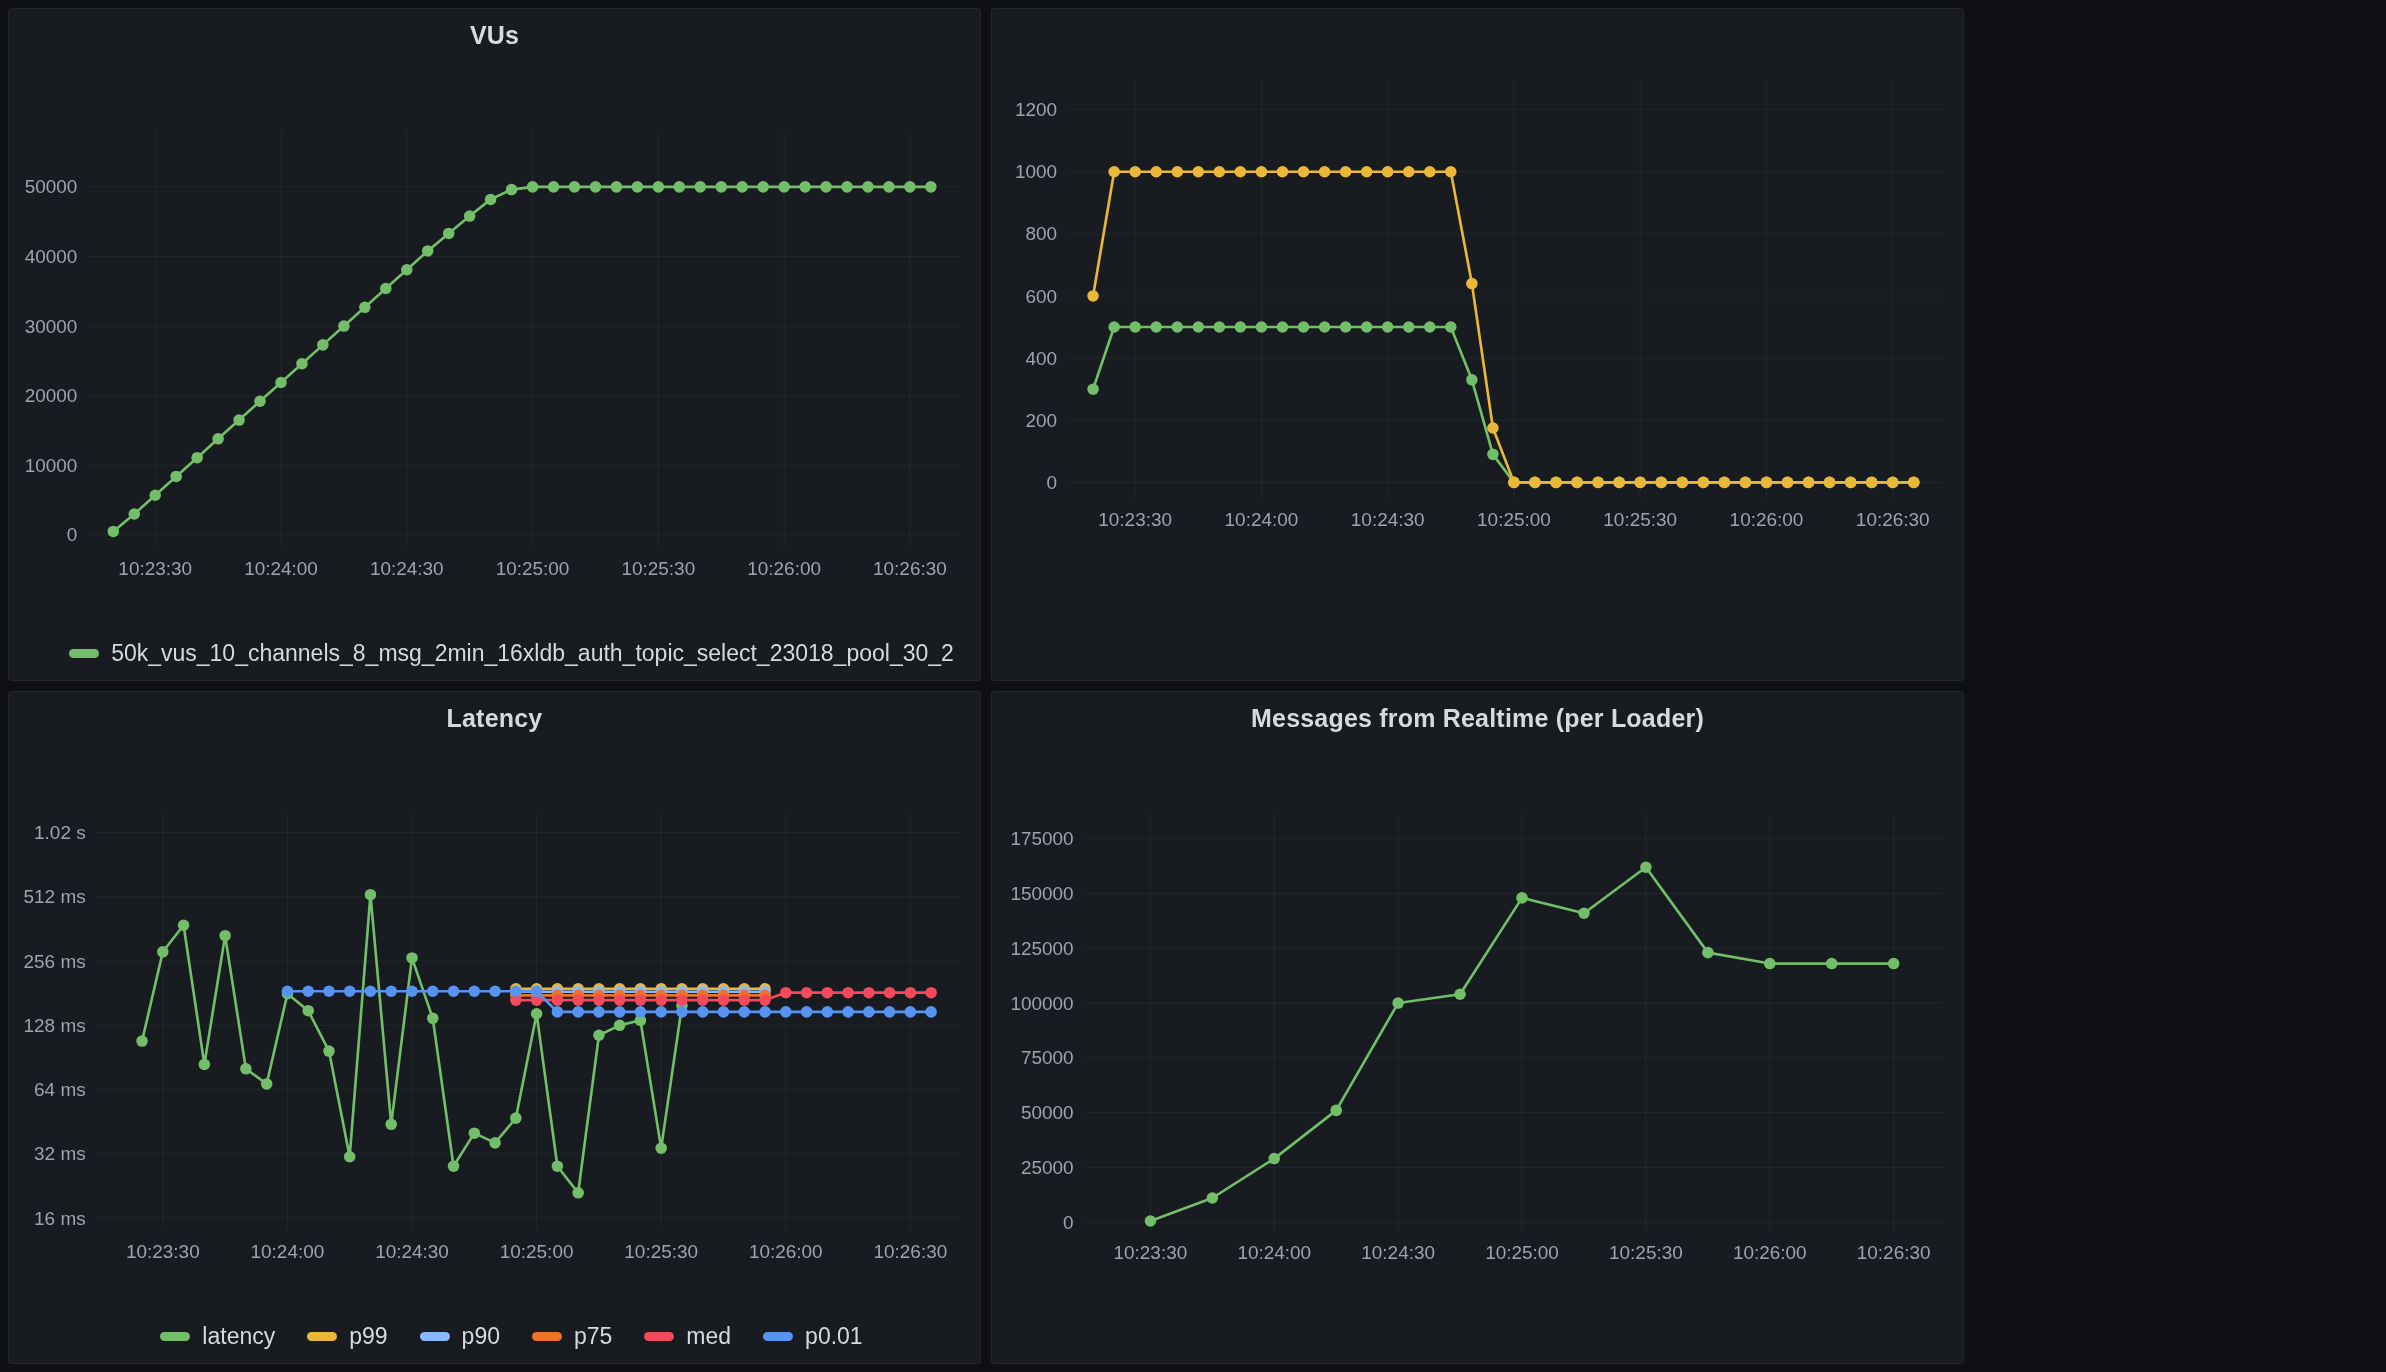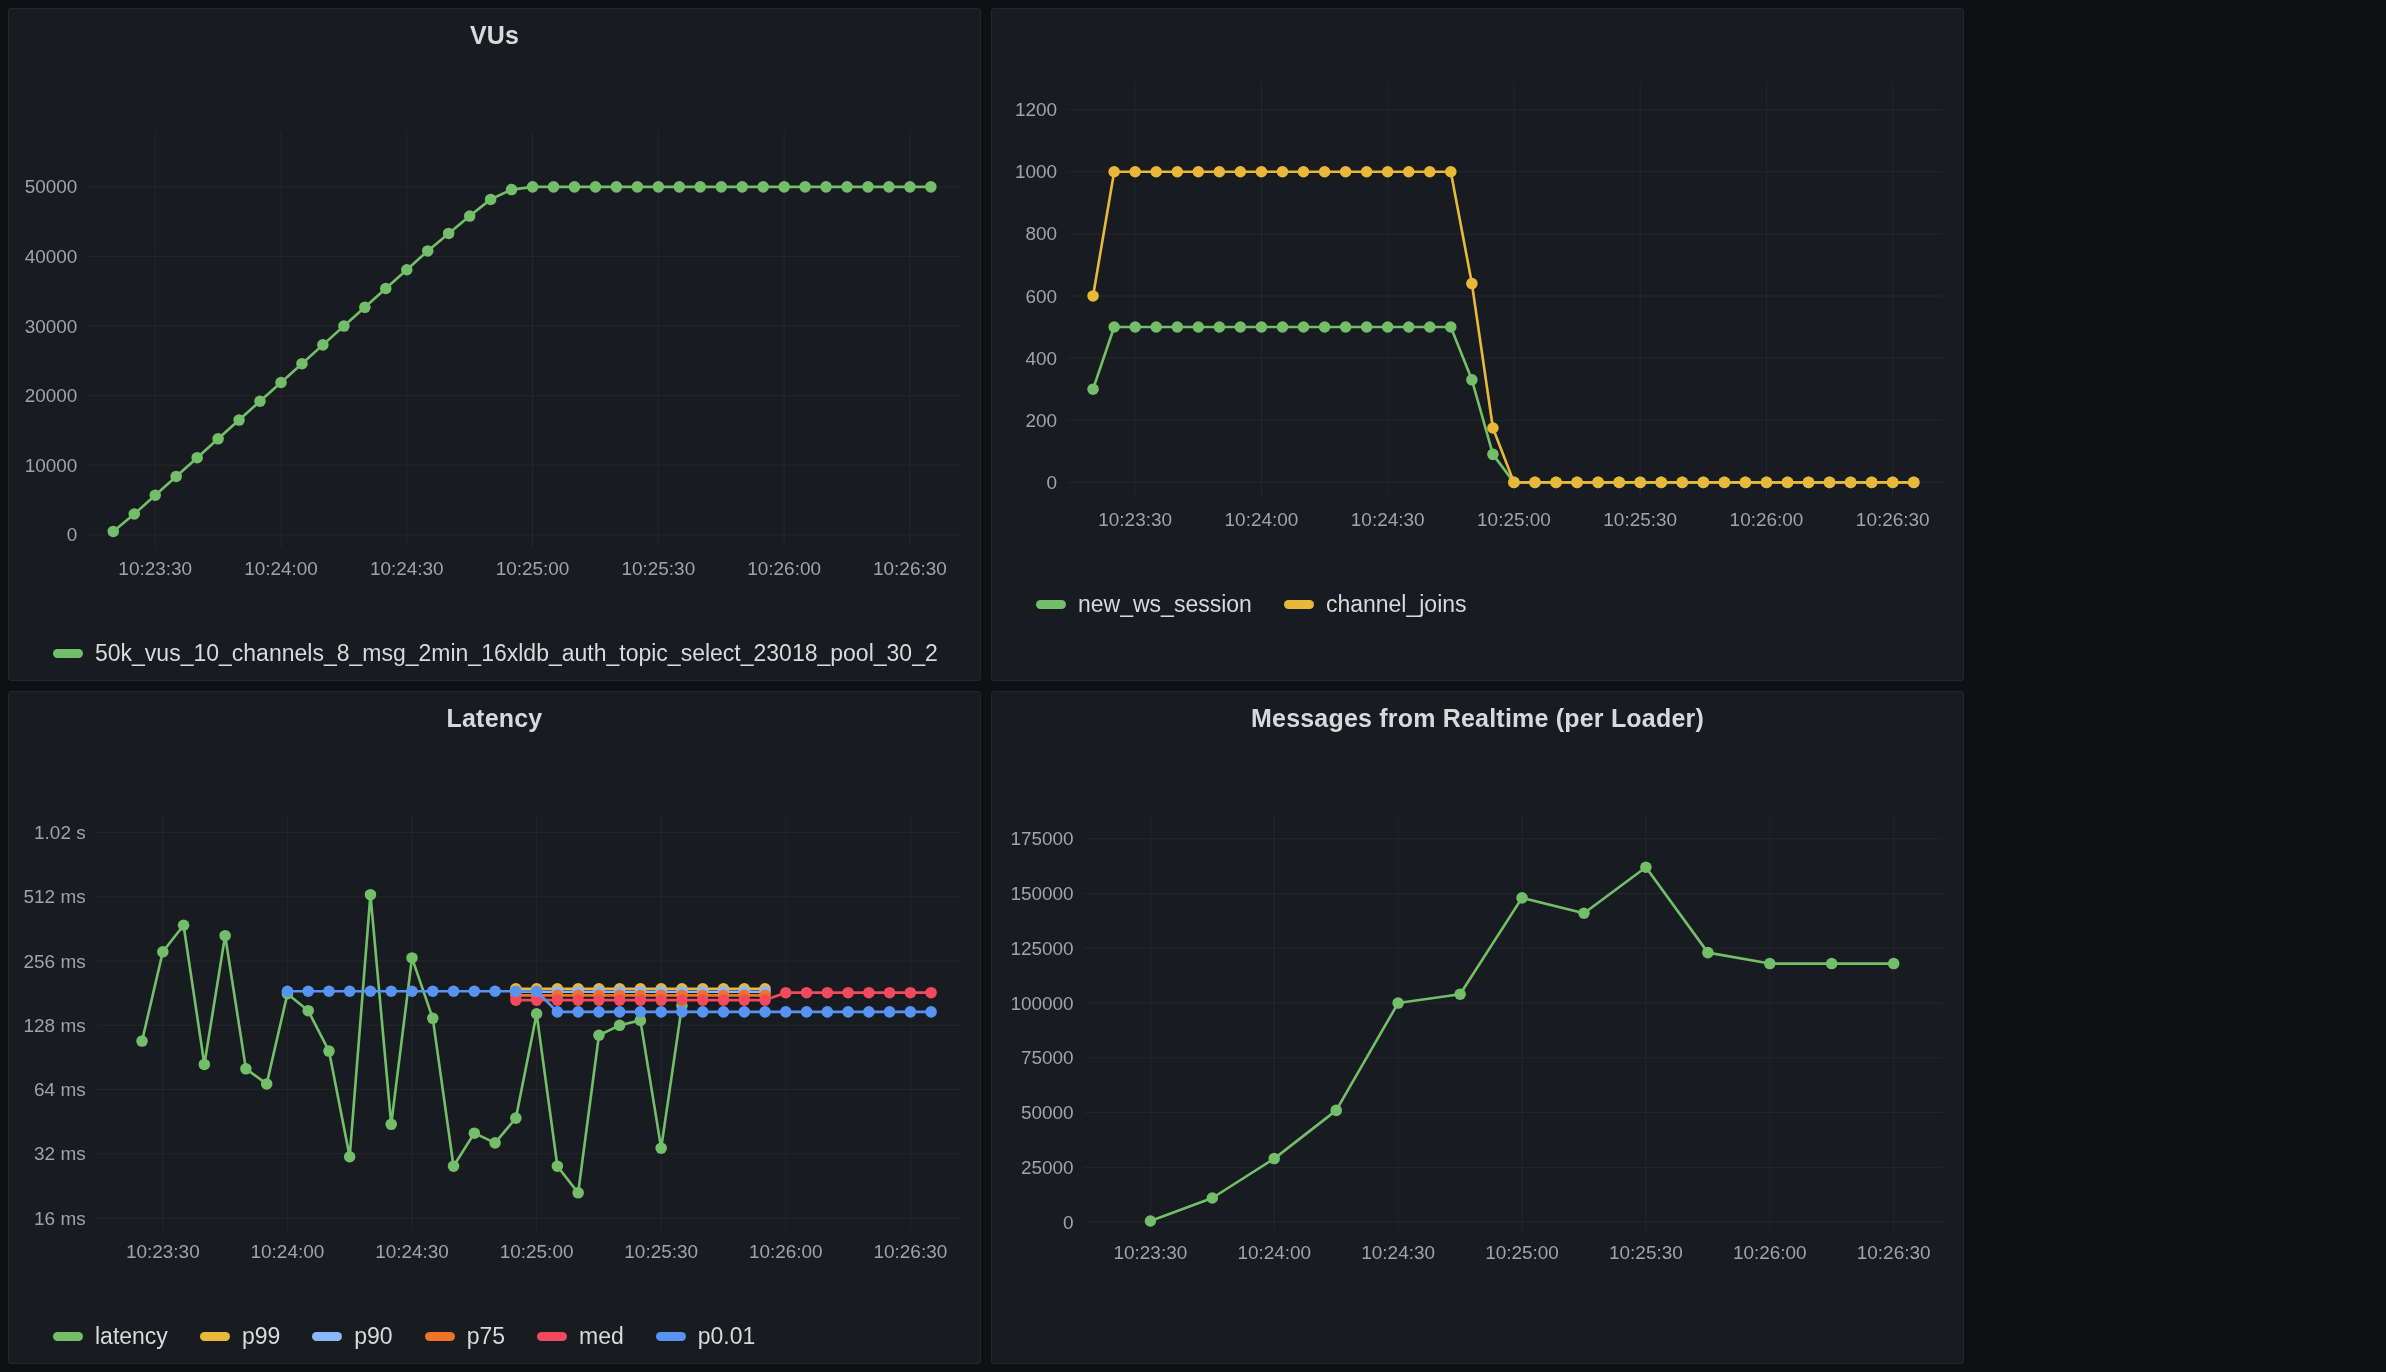--- a/index.html
+++ b/index.html
@@ -39,20 +39,21 @@
   }
   svg.plot { display:block; width:100%; height:578px; }
   .grid-line { stroke:rgba(204,204,220,0.08); stroke-width:1; }
   .tick-label { fill:#a1a3ab; font-size:23px; font-family:"Liberation Sans",sans-serif; }
   .legend {
     display:flex;
     align-items:center;
     gap:32px;
     padding:2px 10px 12px 44px;
     height:44px;
+    justify-content:center;
   }
   .legend-item {
     display:flex;
     align-items:center;
     gap:12px;
     color:#d8d9da;
     font-size:23px;
     cursor:pointer;
     white-space:nowrap;
   }
@@ -248,30 +249,20 @@
         <circle cx="914.0" cy="512.2" r="7" fill="#eab839"></circle>
         <circle cx="939.6" cy="512.2" r="7" fill="#eab839"></circle>
         <circle cx="965.1" cy="512.2" r="7" fill="#eab839"></circle>
         <circle cx="990.6" cy="512.2" r="7" fill="#eab839"></circle>
         <circle cx="1016.1" cy="512.2" r="7" fill="#eab839"></circle>
         <circle cx="1041.7" cy="512.2" r="7" fill="#eab839"></circle>
         <circle cx="1067.2" cy="512.2" r="7" fill="#eab839"></circle>
         <circle cx="1092.7" cy="512.2" r="7" fill="#eab839"></circle>
         <circle cx="1118.3" cy="512.2" r="7" fill="#eab839"></circle>
       </svg>
-    <div class="legend">
-        <span class="legend-item">
-          <i class="swatch" style="background: rgb(115, 191, 105);"></i>
-          <span>new_ws_session</span>
-        </span>
-        <span class="legend-item">
-          <i class="swatch" style="background: rgb(234, 184, 57);"></i>
-          <span>channel_joins</span>
-        </span>
-      </div>
   </section>
 
   <section class="panel">
     <h2 class="panel-title">Latency</h2>
     <svg class="plot" viewBox="0 0 1178 577">
         <line class="grid-line" x1="106" x2="1154" y1="515.9875928914323" y2="515.9875928914323"></line>
         <text class="tick-label" x="93" y="523.9875928914323" text-anchor="end">16 ms</text>
         <line class="grid-line" x1="106" x2="1154" y1="438.05979287228723" y2="438.05979287228723"></line>
         <text class="tick-label" x="93" y="446.05979287228723" text-anchor="end">32 ms</text>
         <line class="grid-line" x1="106" x2="1154" y1="360.13199285314215" y2="360.13199285314215"></line>

